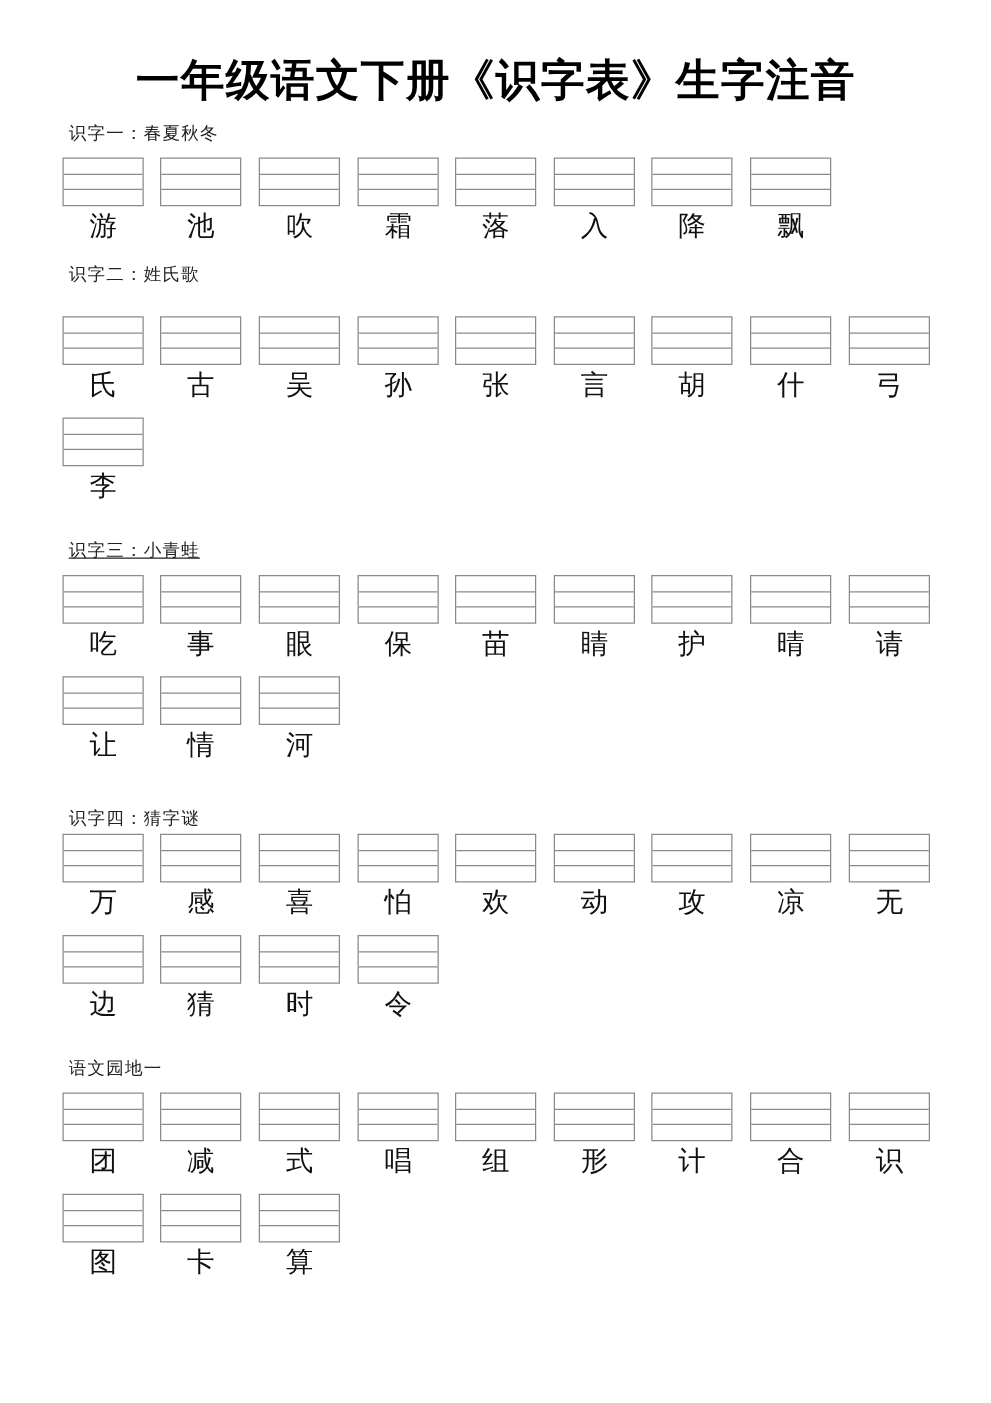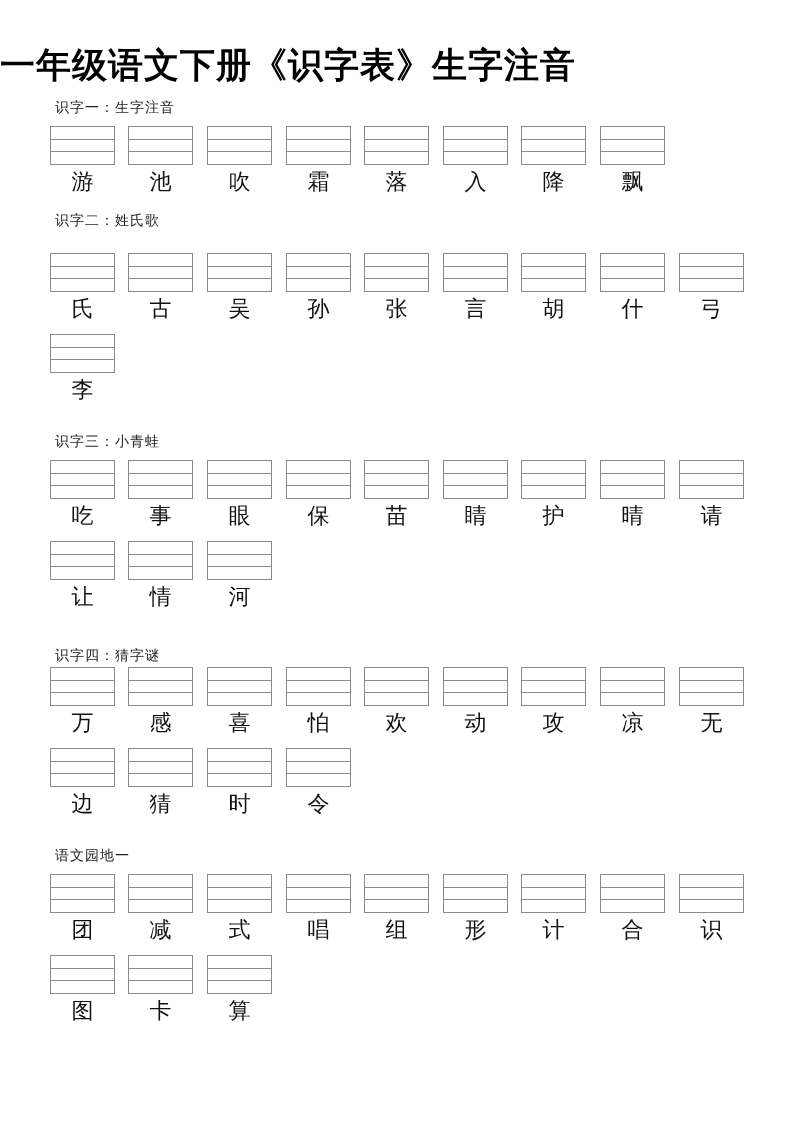--- a/index.html
+++ b/index.html
@@ -1,21 +1,21 @@
 <!DOCTYPE html>
 <html><head>
 <meta charset="utf-8">
 <style>
   html, body { margin: 0; padding: 0; background: #ffffff; }
   body {
     width: 793px; height: 1122px; position: relative; overflow: hidden;
     font-family: "DejaVu Serif", "Liberation Serif", serif; color: #111;
   }
   .title {
-    position: absolute; left: 0; top: 42px; width: 793px; 
+    position: absolute; left: 0; top: 42px; width: 793px; text-align: center;
     font-family: "DejaVu Sans", "Liberation Sans", sans-serif;
     font-size: 35px; font-weight: bold; letter-spacing: 1px; line-height: 46px; color: #000;
   }
   .section-label {
     position: absolute; left: 55px;
     font-size: 14px; line-height: 18px; color: #222; letter-spacing: 1px;
   }
   .cell { position: absolute; width: 65px; height: 74px; }
   .pinyin-box {
     position: absolute; left: 0; top: 0; width: 63px; height: 37px;
@@ -28,21 +28,21 @@
     position: absolute; left: 0; top: 42px; width: 65px; text-align: center;
     font-size: 22px; line-height: 28px; color: #111;
   }
 </style>
 </head>
 <body>
 
 <div>
   <div class="title">一年级语文下册《识字表》生字注音</div>
   <div id="content">
-      <div class="section-label" style="top: 98px;">识字一：生字注音</div>
+      <div class="section-label" style="top: 98px;">识字一：春夏秋冬</div>
       <div class="cell" style="left: 50px; top: 126px;">
         <div class="pinyin-box">
           <div class="line l1"></div>
           <div class="line l2"></div>
         </div>
         <div class="hanzi">游</div>
       </div>
       <div class="cell" style="left: 128px; top: 126px;">
         <div class="pinyin-box">
           <div class="line l1"></div>
@@ -156,21 +156,21 @@
         </div>
         <div class="hanzi">弓</div>
       </div>
       <div class="cell" style="left: 50px; top: 334px;">
         <div class="pinyin-box">
           <div class="line l1"></div>
           <div class="line l2"></div>
         </div>
         <div class="hanzi">李</div>
       </div>
-      <div class="section-label" style="top: 432px;">识字三：小青蛙</div>
+      <div class="section-label" style="top: 432px; text-decoration: underline;">识字三：小青蛙</div>
       <div class="cell" style="left: 50px; top: 460px;">
         <div class="pinyin-box">
           <div class="line l1"></div>
           <div class="line l2"></div>
         </div>
         <div class="hanzi">吃</div>
       </div>
       <div class="cell" style="left: 128px; top: 460px;">
         <div class="pinyin-box">
           <div class="line l1"></div>

